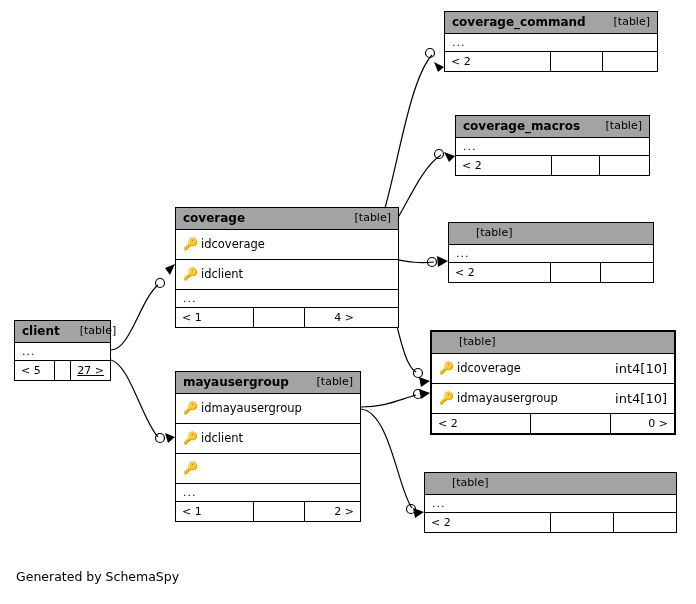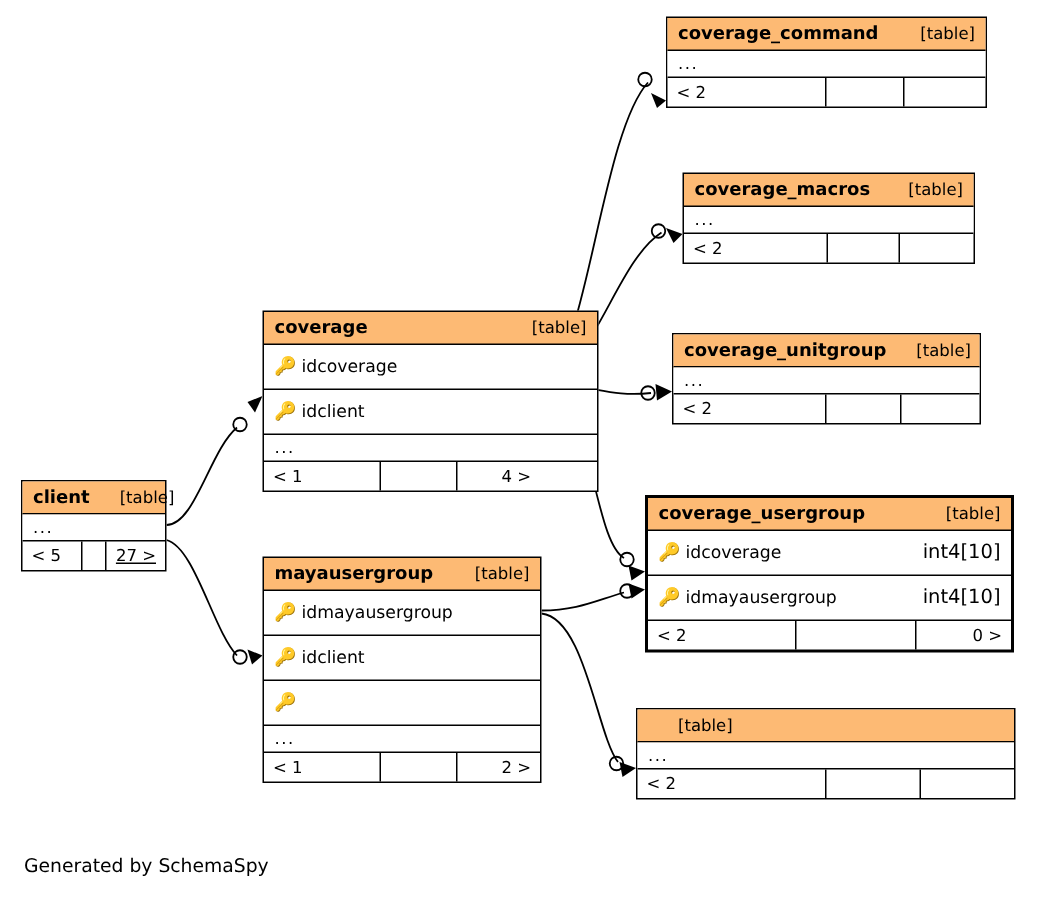--- a/index.html
+++ b/index.html
@@ -31,25 +31,25 @@
     position: absolute;
     background: #ffffff;
     border: 1px solid #000000;
     box-sizing: border-box;
     font-size: 11.5px;
   }
   .table-box.focus {
     border: 2px solid #000000;
   }
   .tbl-header {
-    background: #fdba74;
+    background: #a3a3a3;
     border-bottom: 1px solid #000000;
     padding: 3px 7px 4px 7px;
     display: flex;
-    align-items: flex-end;
+    align-items: flex-start;
     justify-content: space-between;
     box-sizing: border-box;
     height: 22px;
   }
   .tbl-name {
     font-weight: bold;
     font-size: 12px;
     color: #000;
     white-space: nowrap;
   }
@@ -195,36 +195,34 @@
     </div>
     <div class="tbl-footer">
       <div class="foot-cell foot-left" style="width:97px;">&lt; 2</div>
       <div class="foot-cell" style="width:49px;"></div>
       <div class="foot-cell foot-right" style="width:49px;"></div>
     </div>
   </div>
 
   <div class="table-box" style="left:448px; top:222px; width:206px;">
     <div class="tbl-header">
-      <span class="tbl-name">coverage_unitgroup</span>
       <span class="tbl-tag">[table]</span>
     </div>
     <div class="tbl-row small">
       <span class="dots">...</span>
     </div>
     <div class="tbl-footer">
       <div class="foot-cell foot-left" style="width:103px;">&lt; 2</div>
       <div class="foot-cell" style="width:51px;"></div>
       <div class="foot-cell foot-right" style="width:52px;"></div>
     </div>
   </div>
 
   <div class="table-box focus" style="left:430px; top:330px; width:246px;">
     <div class="tbl-header">
-      <span class="tbl-name">coverage_usergroup</span>
       <span class="tbl-tag">[table]</span>
     </div>
     <div class="tbl-row">
       <span class="key pk">🔑</span>
       <span class="col-name">idcoverage</span>
       <span class="col-type">int4[10]</span>
     </div>
     <div class="tbl-row">
       <span class="key pk">🔑</span>
       <span class="col-name">idmayausergroup</span>

